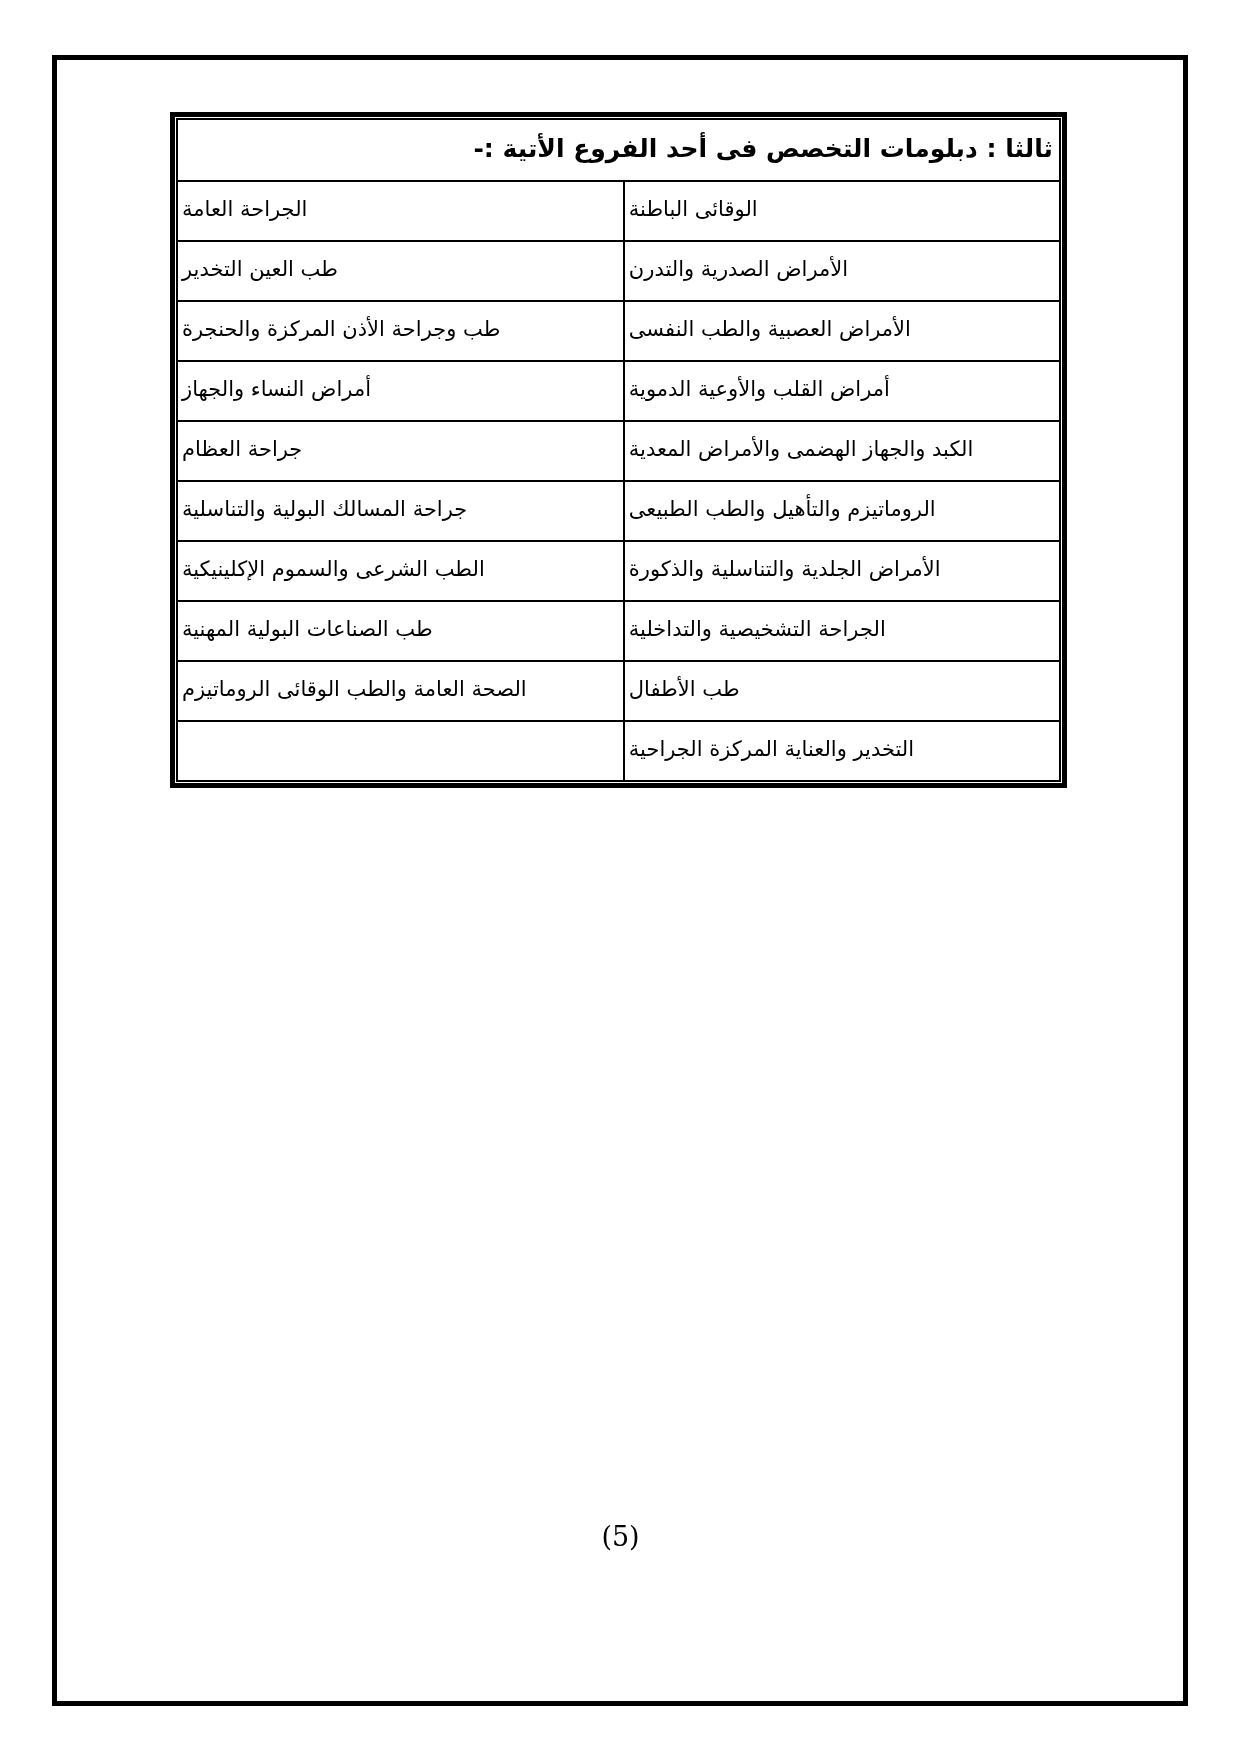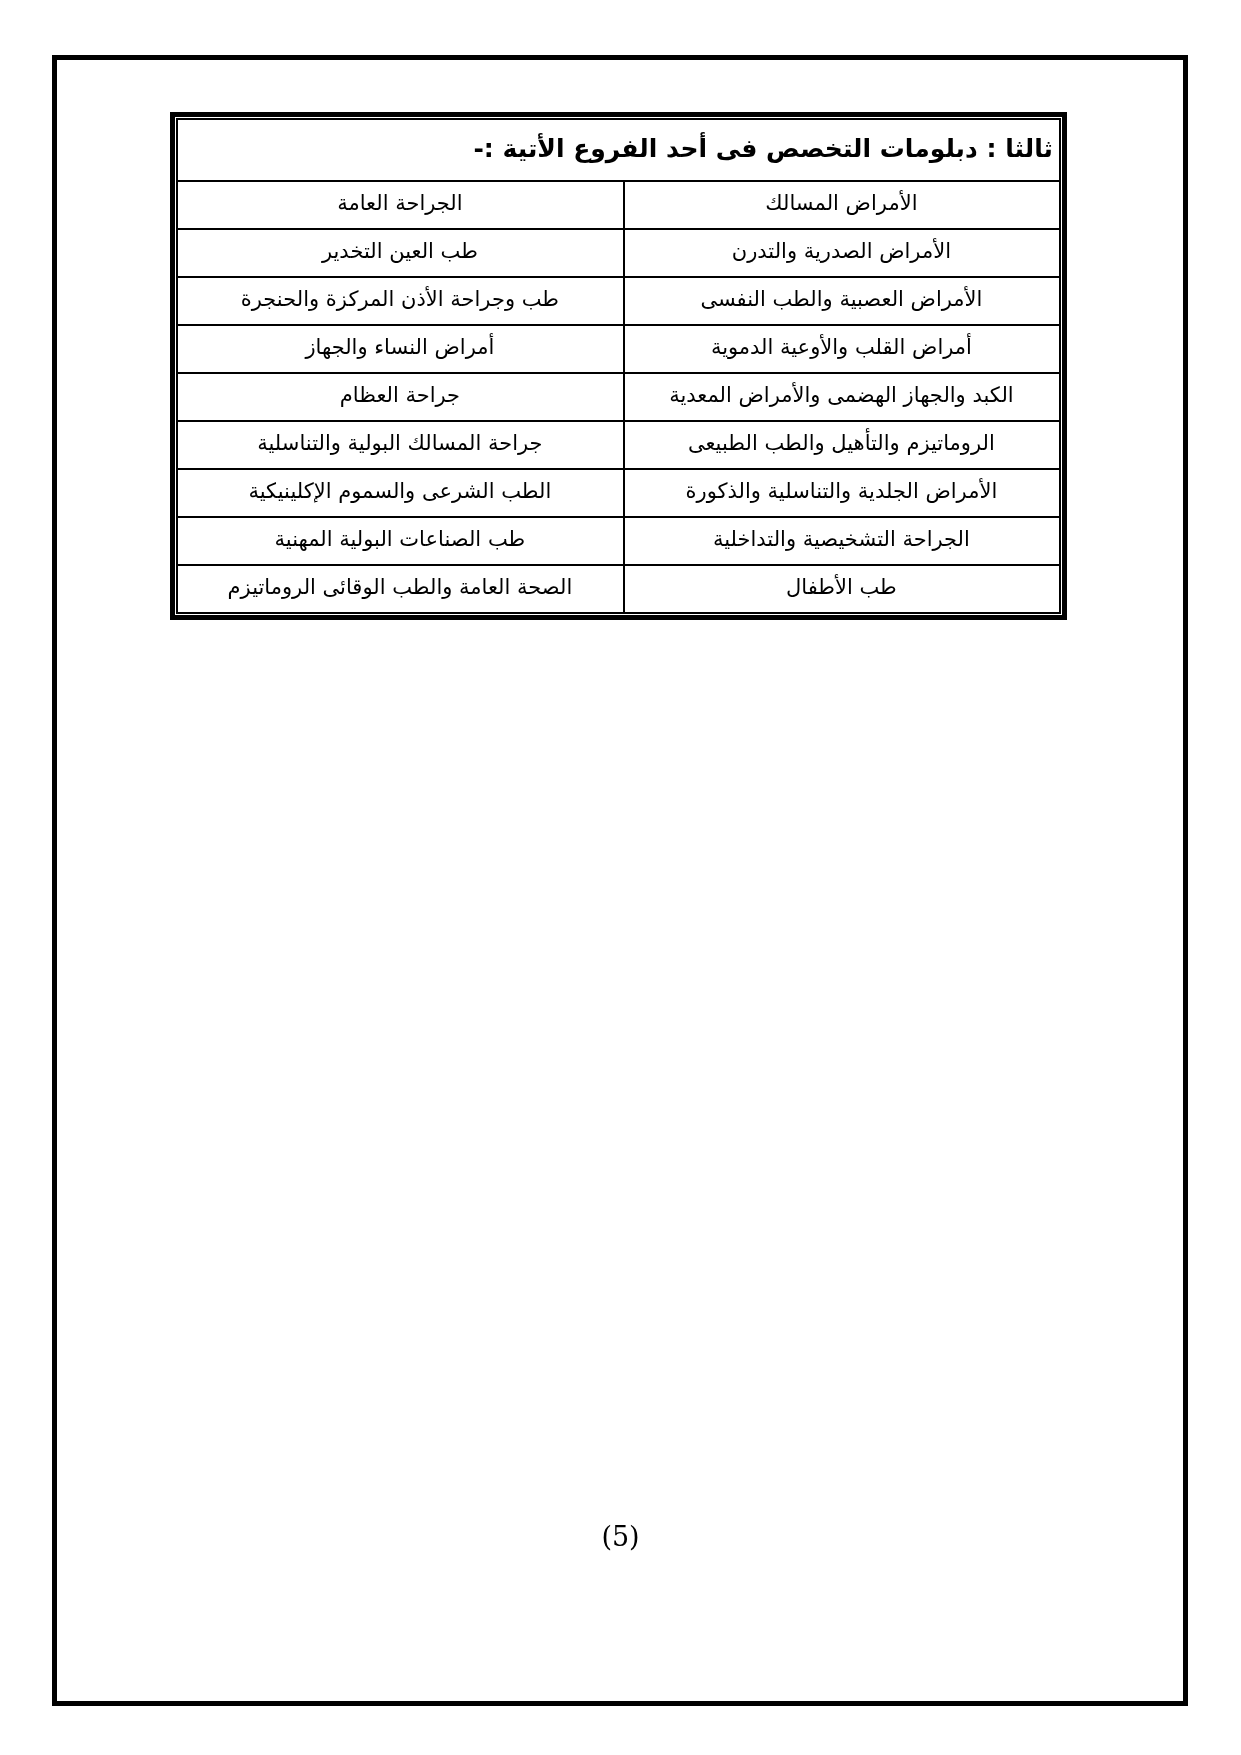--- a/index.html
+++ b/index.html
@@ -57,25 +57,25 @@
     font-size: 25px;
     font-weight: bold;
     text-align: right;
     vertical-align: middle;
     padding: 2px 6px 6px 4px;
     color: #000000;
     white-space: nowrap;
   }
 
   table.spec-table td {
-    height: 48px;
+    height: 60px;
     border: 2px solid #000000;
     font-size: 21px;
     font-weight: normal;
-    text-align: center;
+    text-align: left;
     vertical-align: middle;
     padding: 6px 5px 10px 4px;
     color: #000000;
   }
 
   .page-number {
     position: absolute;
     top: 1515px;
     left: 0;
     width: 100%;
@@ -99,21 +99,21 @@
         <col class="col-right">
         <col class="col-left">
       </colgroup>
       <thead>
         <tr>
           <th class="title-cell" colspan="2">ثالثا : دبلومات التخصص فى أحد الفروع الأتية :-</th>
         </tr>
       </thead>
       <tbody id="spec-rows">
           <tr>
-            <td>الأمراض المسالك</td>
+            <td>الوقائى الباطنة</td>
             <td>الجراحة العامة</td>
           </tr>
           <tr>
             <td>الأمراض الصدرية والتدرن</td>
             <td>طب العين التخدير</td>
           </tr>
           <tr>
             <td>الأمراض العصبية والطب النفسى</td>
             <td>طب وجراحة الأذن المركزة والحنجرة</td>
           </tr>
@@ -134,19 +134,23 @@
             <td>الطب الشرعى والسموم الإكلينيكية</td>
           </tr>
           <tr>
             <td>الجراحة التشخيصية والتداخلية</td>
             <td>طب الصناعات البولية المهنية</td>
           </tr>
           <tr>
             <td>طب الأطفال</td>
             <td>الصحة العامة والطب الوقائى الروماتيزم</td>
           </tr>
+          <tr>
+            <td>التخدير والعناية المركزة الجراحية</td>
+            <td></td>
+          </tr>
         </tbody>
     </table>
   </div>
 
   <div class="page-number">(5)</div>
 
 </div>
 
 </body></html>

